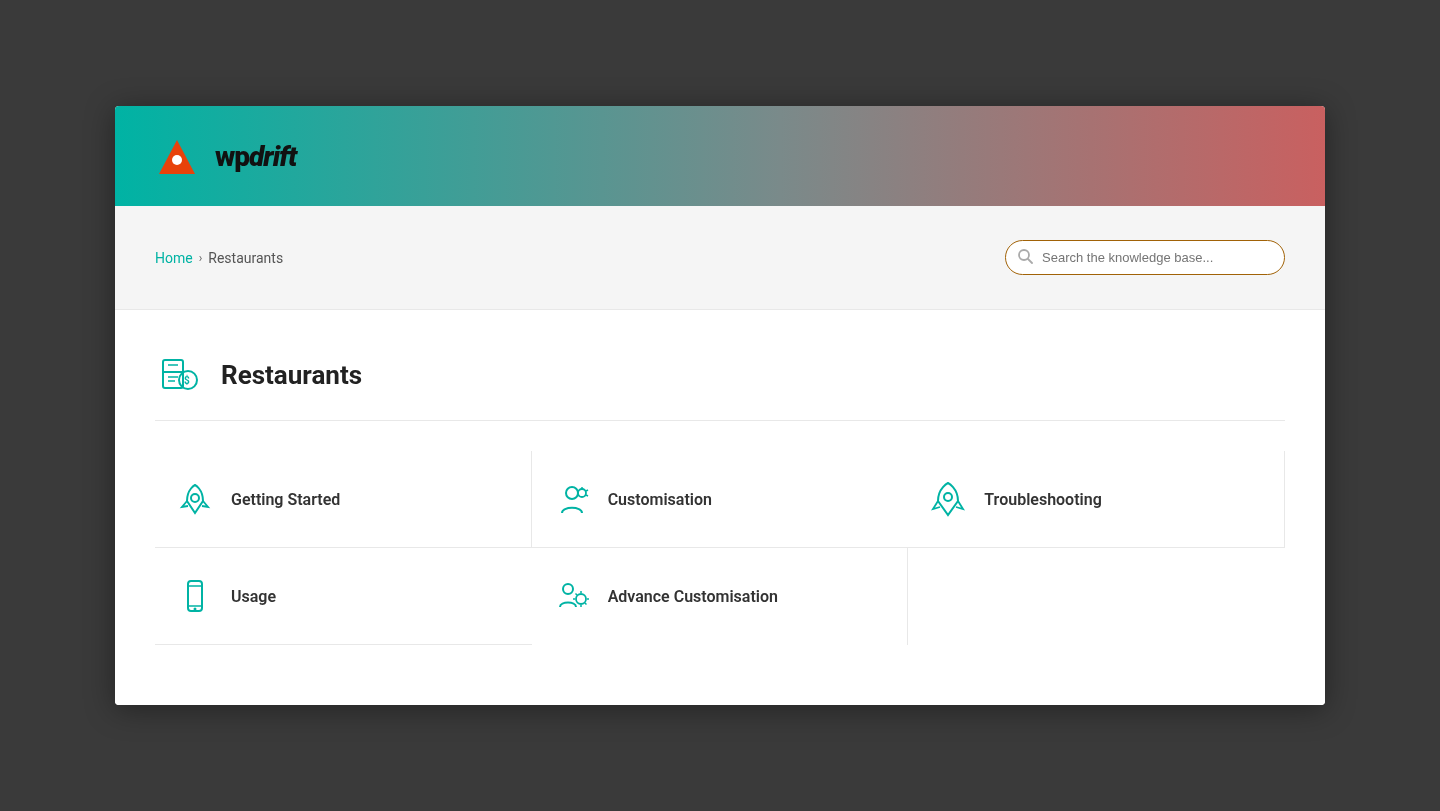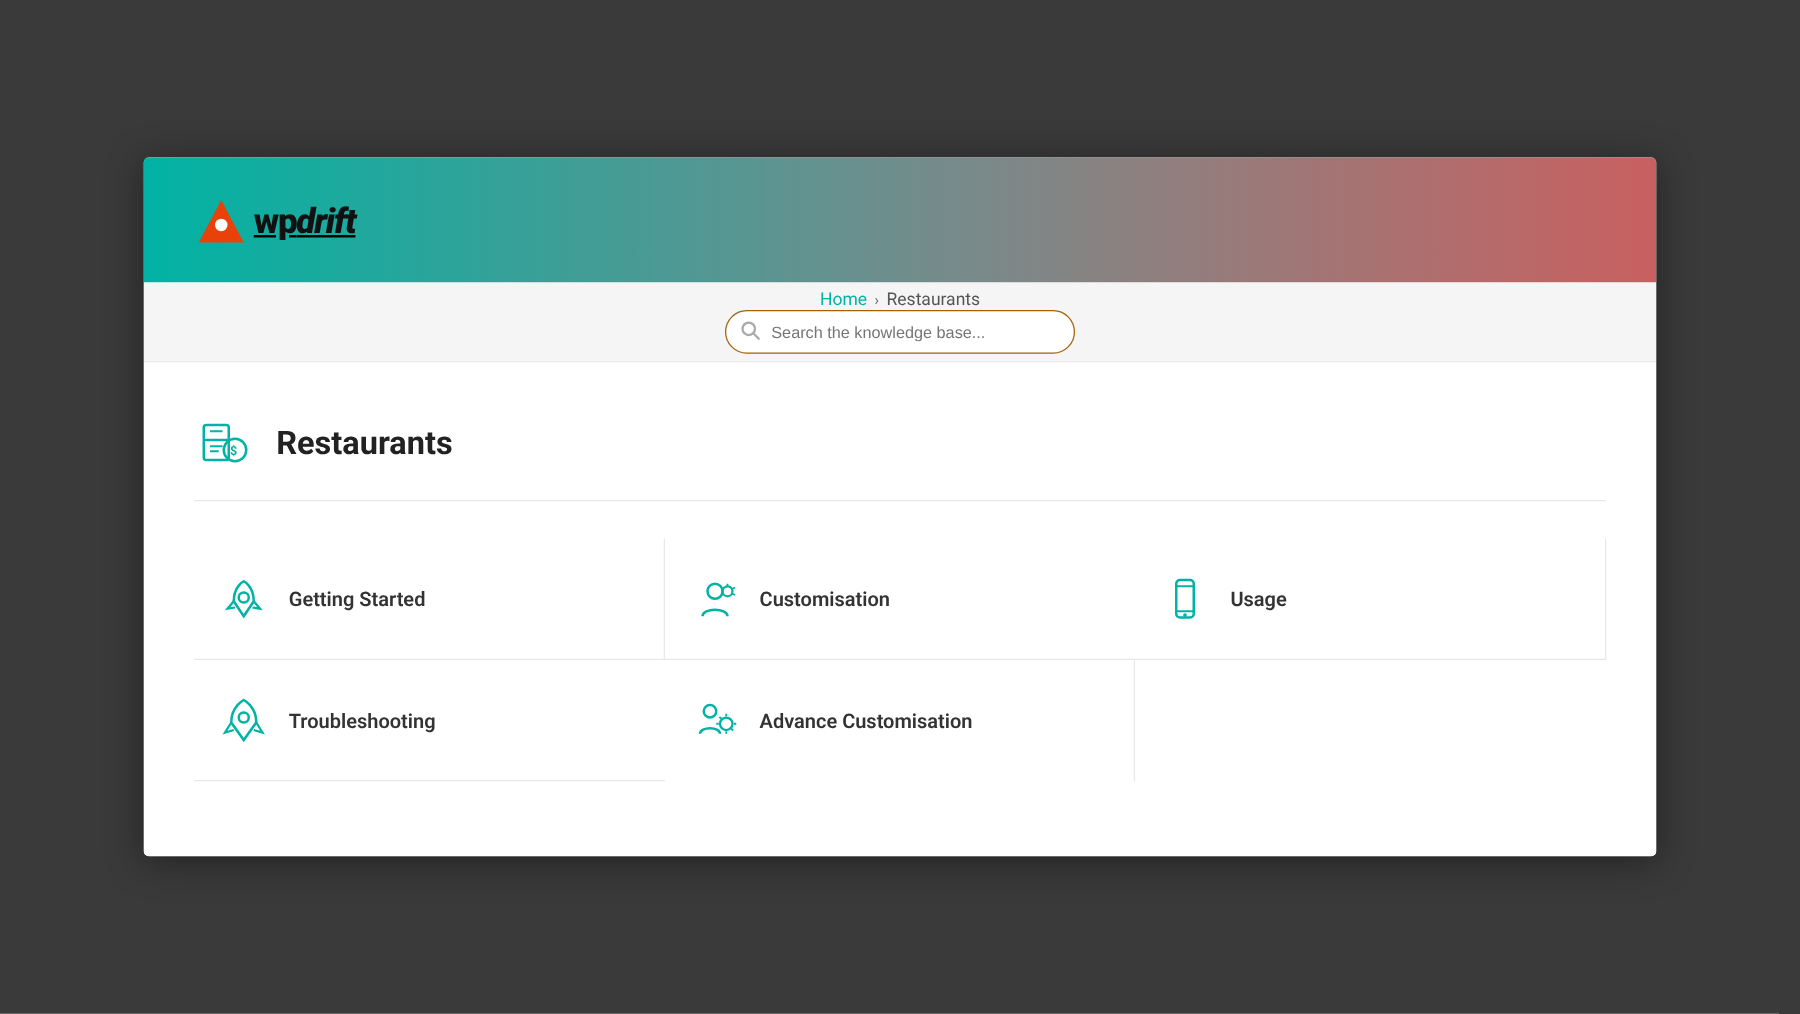--- a/index.html
+++ b/index.html
@@ -22,32 +22,30 @@
     .site-header {
       height: 100px;
       background: linear-gradient(to right, #00b3a4 0%, #7a8a8a 55%, #c96060 100%);
       display: flex;
       align-items: center;
       padding: 0 40px;
     }
     .logo-container {
       display: flex;
       align-items: center;
-      gap: 4px;
-      text-decoration: underline;
+      gap: 16px;
     }
     
     .nav-bar {
       background: #f5f5f5;
-      padding: 6px 40px;
+      padding: 34px 40px;
       display: flex;
       align-items: center;
       justify-content: space-between;
       border-bottom: 1px solid #e8e8e8;
-      flex-direction: column;
     }
     .breadcrumb {
       display: flex;
       align-items: center;
       gap: 6px;
       font-size: 14px;
     }
     .breadcrumb-home {
       color: #00b3a4;
       text-decoration: none;
@@ -249,36 +247,36 @@
             <circle cx="30" cy="14" r="4" stroke="#00b3a4" stroke-width="1.8"></circle>
             <line x1="30" y1="10" x2="30" y2="8" stroke="#00b3a4" stroke-width="1.5"></line>
             <line x1="34" y1="12" x2="36" y2="11" stroke="#00b3a4" stroke-width="1.5"></line>
             <line x1="34" y1="16" x2="36" y2="17" stroke="#00b3a4" stroke-width="1.5"></line>
           </svg>
           <span class="cat-label">Customisation</span>
         </div>
 
         <div class="category-item">
           <svg class="cat-icon" viewBox="0 0 40 40" fill="none">
+            <path d="M20 4 C20 4, 30 9, 30 22 L20 36 L10 22 C10 9, 20 4, 20 4Z" stroke="#00b3a4" stroke-width="2" fill="none"></path>
+            <circle cx="20" cy="18" r="4" stroke="#00b3a4" stroke-width="2"></circle>
+            <path d="M10 22 L5 30 L12 28" stroke="#00b3a4" stroke-width="1.8" fill="none"></path>
+            <path d="M30 22 L35 30 L28 28" stroke="#00b3a4" stroke-width="1.8" fill="none"></path>
+          </svg>
+          <span class="cat-label">Troubleshooting</span>
+        </div>
+
+        <div class="category-item">
+          <svg class="cat-icon" viewBox="0 0 40 40" fill="none">
             <rect x="13" y="5" width="14" height="30" rx="3" stroke="#00b3a4" stroke-width="2"></rect>
             <line x1="13" y1="10" x2="27" y2="10" stroke="#00b3a4" stroke-width="1.5"></line>
             <line x1="13" y1="30" x2="27" y2="30" stroke="#00b3a4" stroke-width="1.5"></line>
             <circle cx="20" cy="33" r="1.5" fill="#00b3a4"></circle>
           </svg>
           <span class="cat-label">Usage</span>
-        </div>
-
-        <div class="category-item">
-          <svg class="cat-icon" viewBox="0 0 40 40" fill="none">
-            <path d="M20 4 C20 4, 30 9, 30 22 L20 36 L10 22 C10 9, 20 4, 20 4Z" stroke="#00b3a4" stroke-width="2" fill="none"></path>
-            <circle cx="20" cy="18" r="4" stroke="#00b3a4" stroke-width="2"></circle>
-            <path d="M10 22 L5 30 L12 28" stroke="#00b3a4" stroke-width="1.8" fill="none"></path>
-            <path d="M30 22 L35 30 L28 28" stroke="#00b3a4" stroke-width="1.8" fill="none"></path>
-          </svg>
-          <span class="cat-label">Troubleshooting</span>
         </div>
 
         <div class="category-item" style="border-bottom:none;">
           <svg class="cat-icon" viewBox="0 0 40 40" fill="none">
             <circle cx="16" cy="12" r="5" stroke="#00b3a4" stroke-width="2"></circle>
             <path d="M8 30 C8 24, 24 24, 24 30" stroke="#00b3a4" stroke-width="2" fill="none"></path>
             <circle cx="29" cy="22" r="5" stroke="#00b3a4" stroke-width="1.8" fill="none"></circle>
             <line x1="29" y1="16" x2="29" y2="14" stroke="#00b3a4" stroke-width="1.5"></line>
             <line x1="29" y1="28" x2="29" y2="30" stroke="#00b3a4" stroke-width="1.5"></line>
             <line x1="23" y1="22" x2="21" y2="22" stroke="#00b3a4" stroke-width="1.5"></line>

